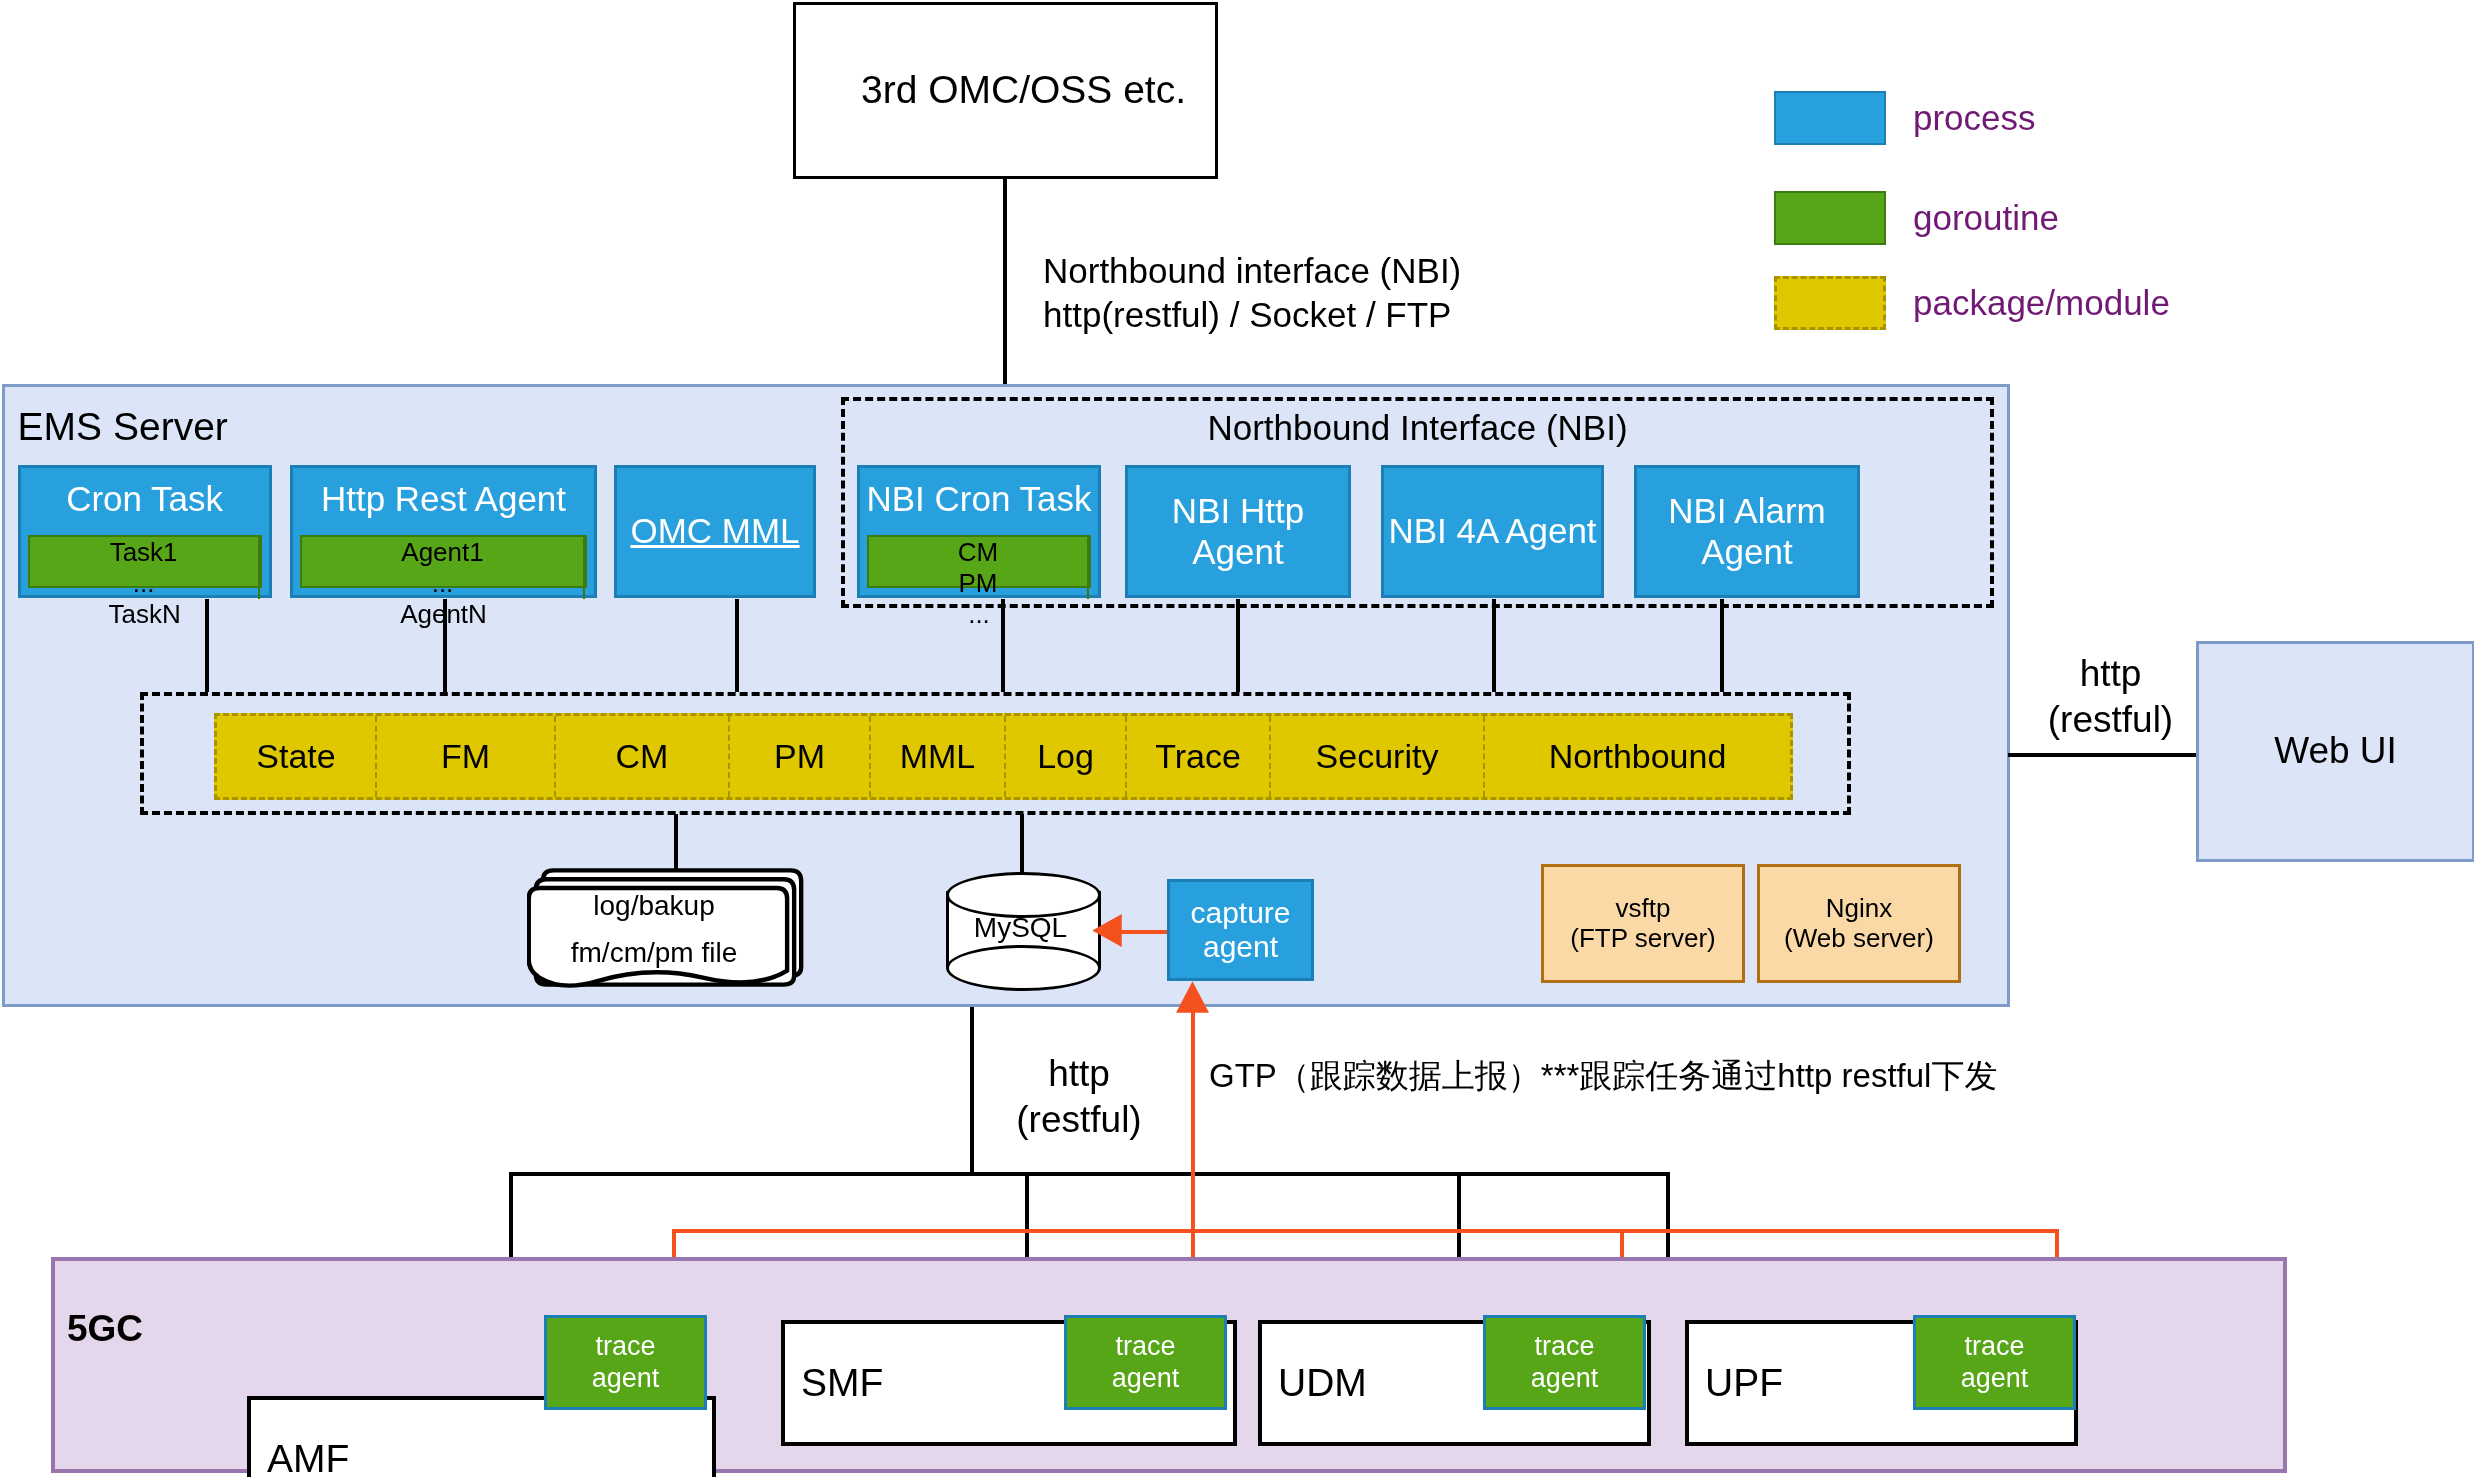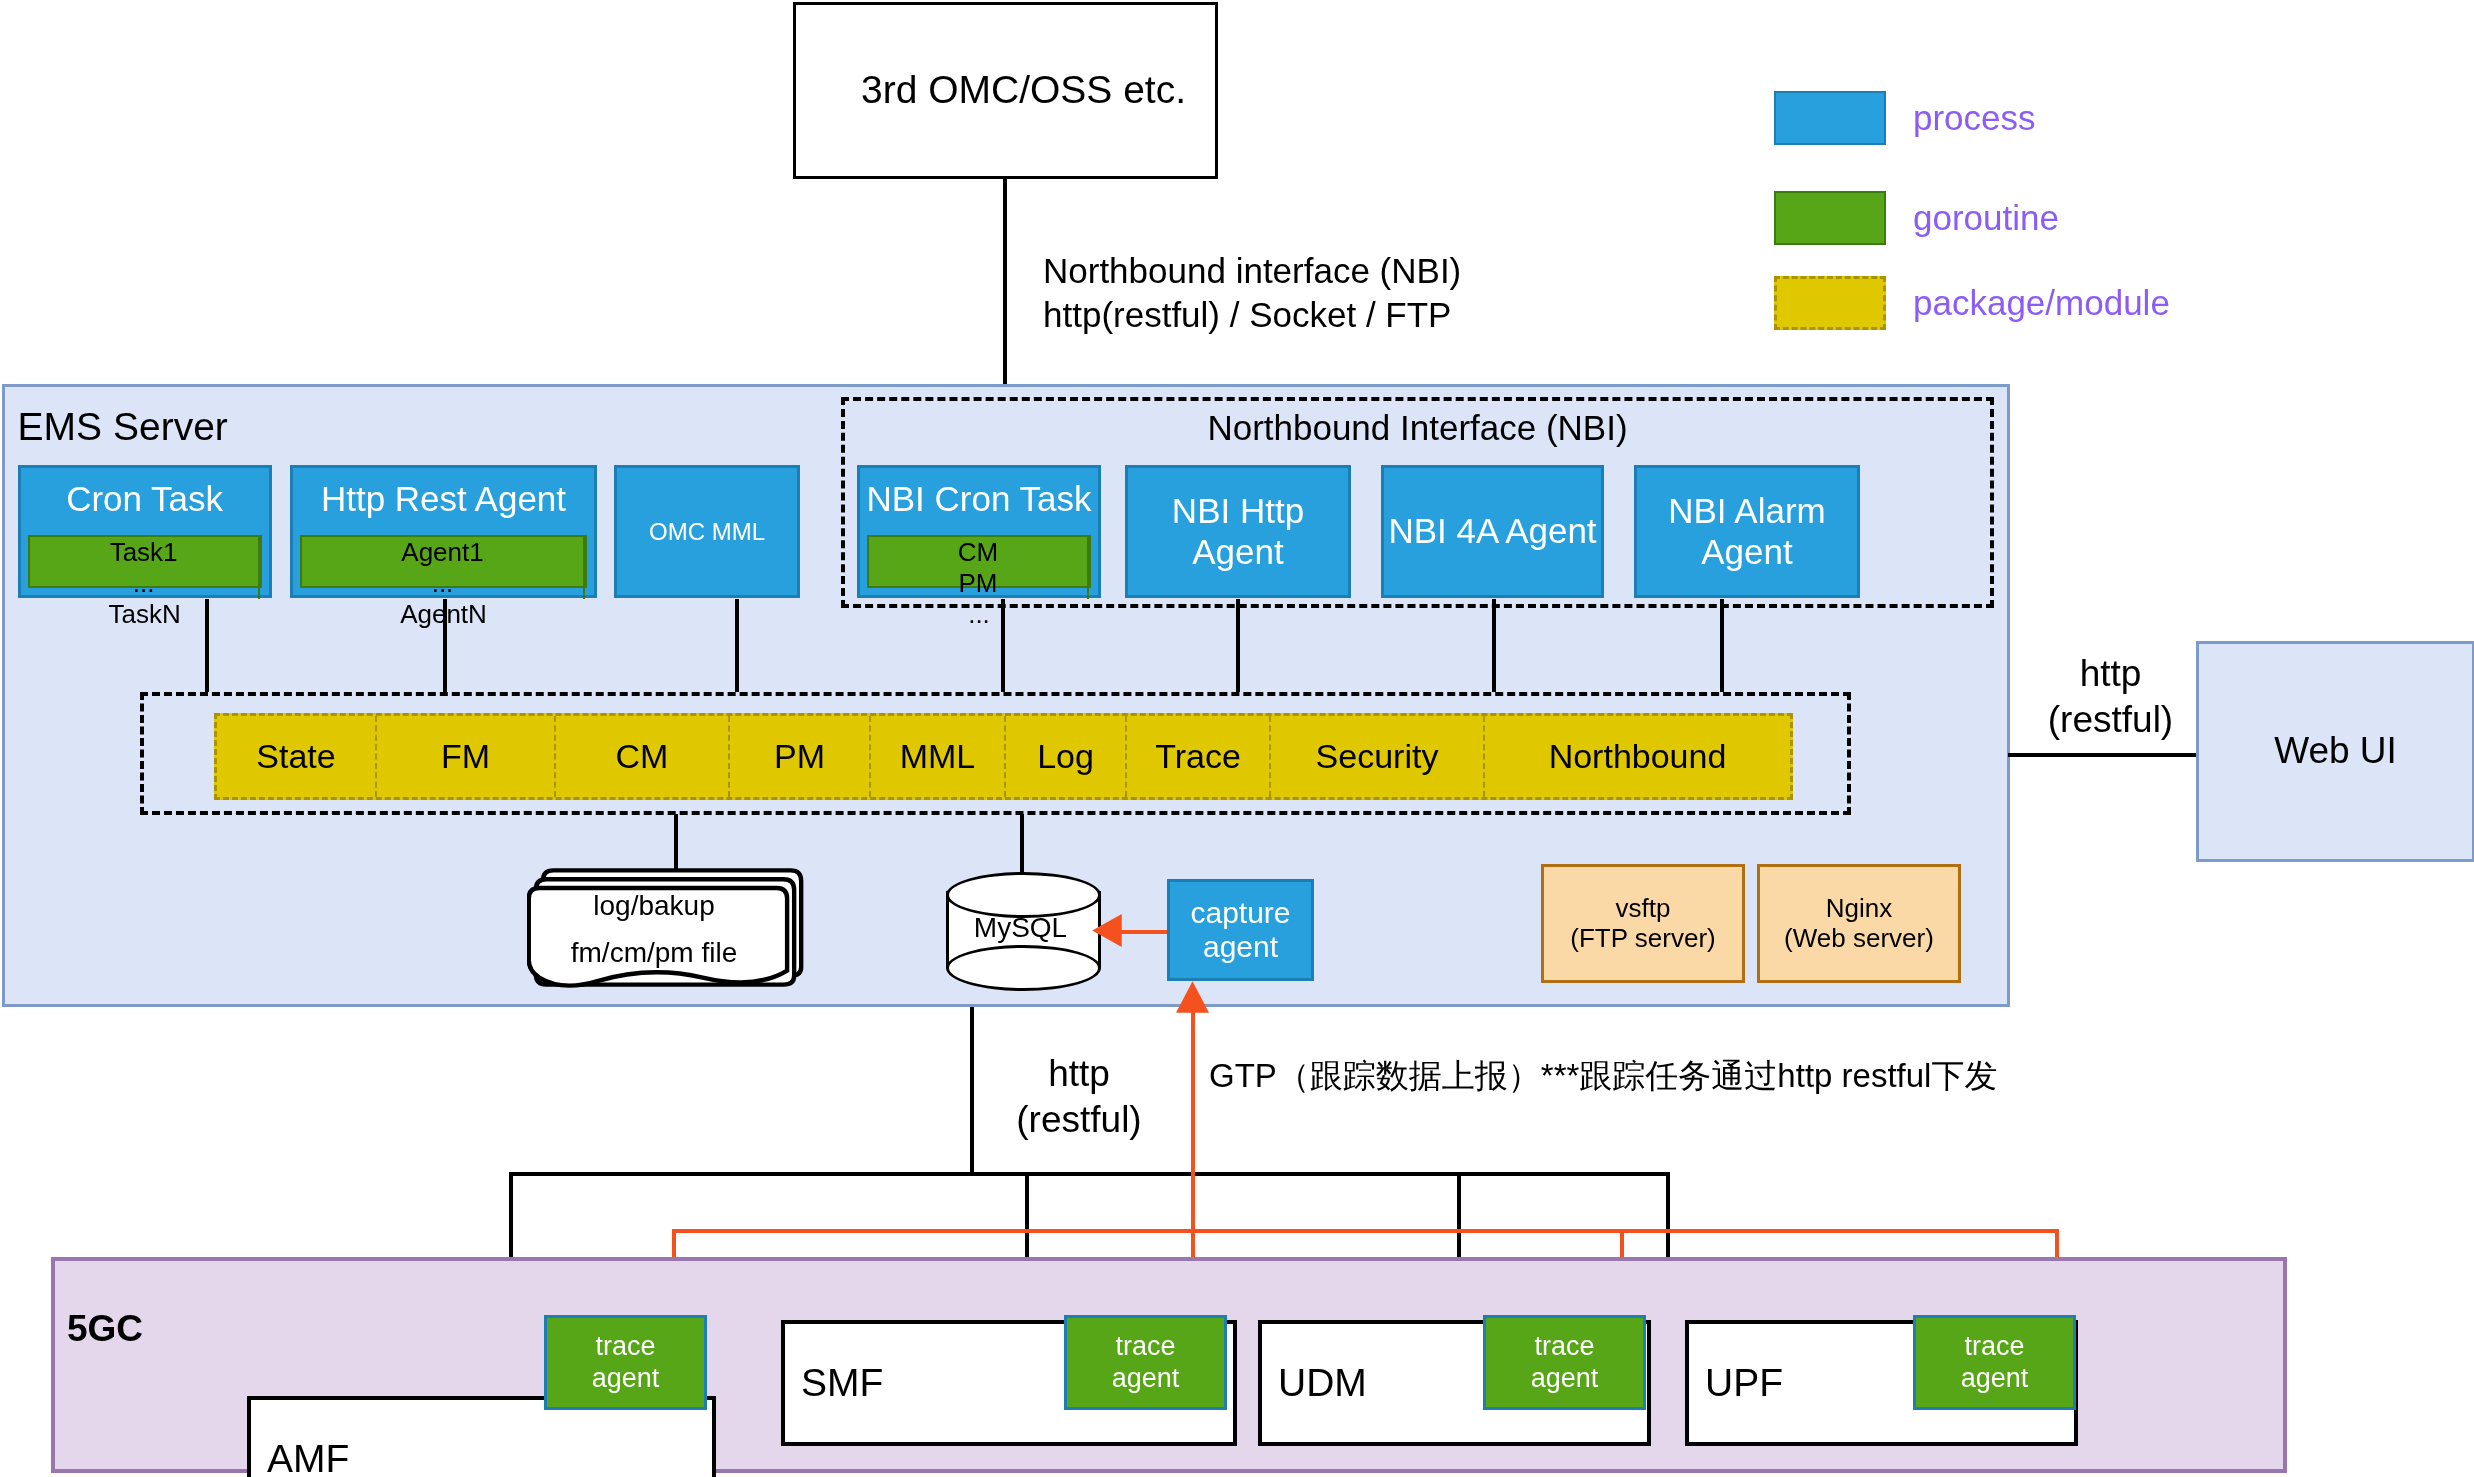--- a/index.html
+++ b/index.html
@@ -156,21 +156,21 @@
   }
   .legend-sw-green {
     background: #57a618;
     border: 2.6px solid #3d7a10;
   }
   .legend-sw-yellow {
     background: #e0c800;
     border: 3.5px dashed #a99400;
   }
   .legend-label {
-    color: #8b5cf6;
+    color: #701a75;
     font-size: 35px;
     white-space: nowrap;
   }
 
   
   .ln-v { background: #000; width: 3.5px; }
   .ln-h { background: #000; height: 3.5px; }
   .ln-v-or { background: #f4511e; width: 3.5px; }
   .ln-h-or { background: #f4511e; height: 3.5px; }
 
@@ -252,21 +252,21 @@
 
   <div class="abs proc" style="left:290px; top:465px; width:307px; height:133px;">
     <div class="proc-title" style="top:10.5px;">Http Rest Agent</div>
     <div class="gor-strip" style="left:7px; right:7px; bottom:7px; height:49px;">
       <div class="gor-cell">Agent1</div>
       <div class="gor-cell">...</div>
       <div class="gor-cell">AgentN</div>
     </div>
   </div>
 
-  <div class="abs proc ctr" style="left:614px; top:465px; width:186px; height:133px; font-size:24px;">
+  <div class="abs proc ctr" style="left:614px; top:465px; width:202px; height:133px; font-size:35px;text-decoration:underline;">
     <span>OMC MML</span>
   </div>
 
   <div class="abs proc" style="left:857px; top:465px; width:244px; height:133px;">
     <div class="proc-title" style="top:10.5px;">NBI Cron Task</div>
     <div class="gor-strip" style="left:7px; right:7px; bottom:7px; height:49px;">
       <div class="gor-cell">CM</div>
       <div class="gor-cell">PM</div>
       <div class="gor-cell">...</div>
     </div>

